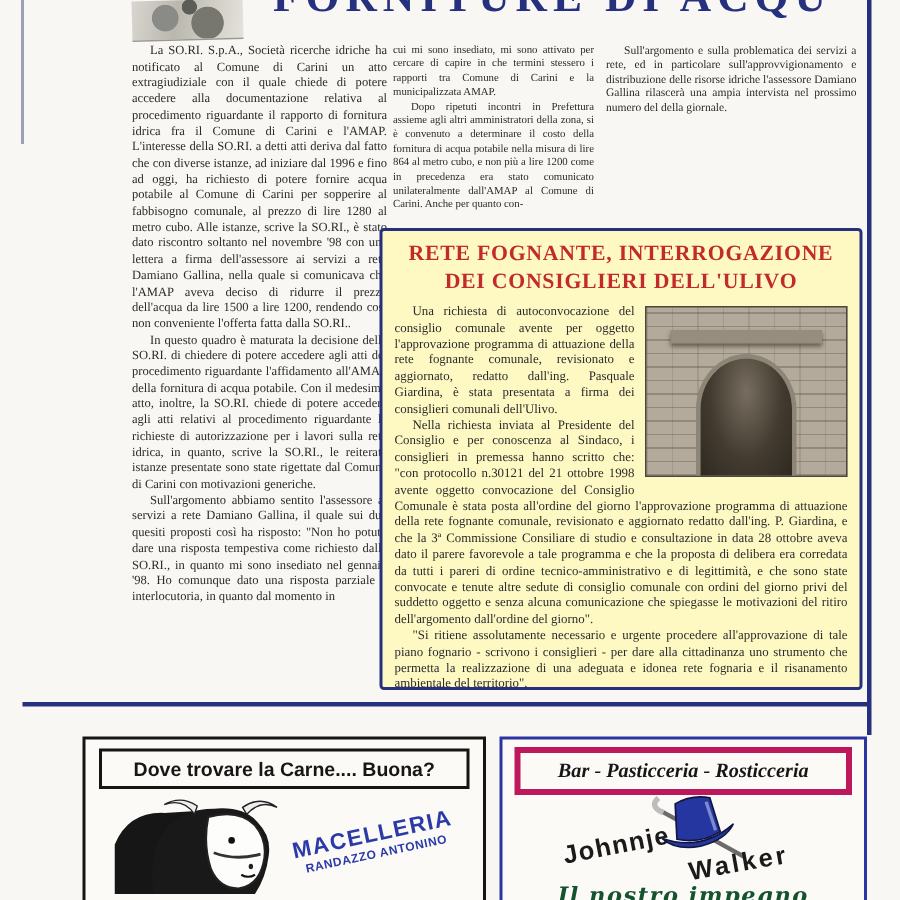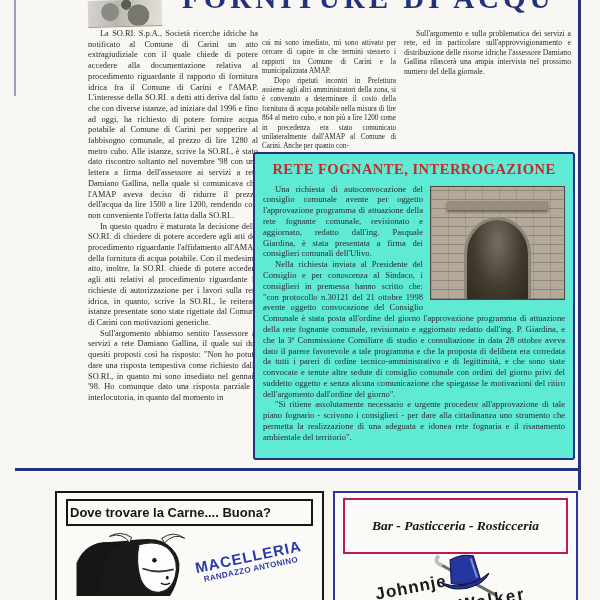--- a/index.html
+++ b/index.html
@@ -22,26 +22,26 @@
 
   
   .masthead { position:absolute; left:182px; top:-18px; color:#25307e; font-weight:bold;
     font-size:29px; letter-spacing:4px; white-space:nowrap; }
 
   
   .col { position:absolute; top:29px; text-align:justify; color:#2b2b2b; }
   .col p, .sewer-body p { margin:0; }
   p.ind { text-indent:12px; }
   .col1 { left:88px;  width:170px; height:432px; font-size:8.4px; line-height:10.7px; overflow:hidden; }
-  .col2 { left:262px; width:134px; height:123px; font-size:7.2px; line-height:9.4px;  overflow:hidden;margin-top:10px; }
+  .col2 { left:262px; width:134px; height:123px; font-size:7.2px; line-height:9.4px;  overflow:hidden; }
   .col3 { left:404px; width:167px; height:123px; font-size:7.7px; line-height:9.4px;  overflow:hidden; }
 
   
   .boxed { position:absolute; left:253px; top:152px; width:322px; height:308px; box-sizing:border-box;
-    border:2px solid #25307e; border-radius:3px; padding:5px 8px 4px 8px; background:#5eead4; overflow:hidden; }
+    border:2px solid #25307e; border-radius:3px; padding:5px 8px 4px 8px; background:#fef9c3; overflow:hidden; }
   .boxed h2 { margin:1px 0 5px; text-align:center; color:#c22b2b; font-size:14.5px;
     line-height:1.28; letter-spacing:.5px; font-weight:bold; }
   .boxed h2 span { display:block; }
   .sewer-body { font-size:8.6px; line-height:10.8px; text-align:justify; color:#2b2b2b; }
 
   
   .doorway { float:right; width:133px; height:112px; margin:2px 0 5px 7px; border:1px solid #4c463d;
     position:relative; overflow:hidden;
     background:#b3aa9b;
     background-image:
@@ -53,30 +53,30 @@
     background:radial-gradient(ellipse at 50% 28%, #776e60 0%, #433b30 55%, #2e281f 100%);
     border-radius:50% 50% 0 0 / 42% 42% 0 0; box-shadow:0 0 0 3px #8d8575; }
 
   .divider { position:absolute; left:15px; top:468px; width:563px; height:3px; background:#25307e; }
 
   
   .ad { position:absolute; top:491px; height:118px; box-sizing:border-box; background:#fbfaf7; }
   .ad-left  { left:55px;  width:269px; border:2.5px solid #151515; }
   .ad-right { left:333px; width:245px; border:2px solid #2a35a0; }
 
-  .ad-left-header { margin:6px 9px 4px; border:2.5px solid #151515; padding:4px 2px; 
+  .ad-left-header { margin:6px 9px 4px; border:2.5px solid #151515; padding:4px 2px; text-align:center;
     font-family:"Liberation Sans", sans-serif; font-weight:bold; font-size:13px; color:#161616; }
   .ad-left-content { position:relative; height:70px; }
   .bull { position:absolute; left:16px; top:0; width:150px; height:66px; }
   .macelleria { position:absolute; left:138px; top:18px; transform:rotate(-12deg); color:#2a3aa8;
     font-family:"Liberation Sans", sans-serif; font-weight:bold; text-align:center; }
   .macelleria .l1 { font-size:15px; letter-spacing:1px; }
   .macelleria .l2 { font-size:8px;  letter-spacing:.4px; }
 
-  .ad-right-header { margin:5px 8px 2px; border:2px solid #be185d; padding:18px; text-align:center;
+  .ad-right-header { margin:5px 8px 2px; border:4px solid #be185d; padding:4px; text-align:center;
     font-style:italic; font-weight:bold; font-size:13.5px; color:#161616; }
   .logo { position:relative; height:55px; }
   .johnnje { position:absolute; left:40px; top:22px; transform:rotate(-11deg);
     font-family:"Liberation Sans", sans-serif; font-weight:bold; font-size:17px; color:#1a1a1a; letter-spacing:1px; }
   .walker  { position:absolute; left:124px; top:34px; transform:rotate(-10deg);
     font-family:"Liberation Sans", sans-serif; font-weight:bold; font-size:17px; color:#1a1a1a; letter-spacing:2px; }
   .hat { position:absolute; left:96px; top:-4px; width:66px; height:54px; }
   .tagline { text-align:center; margin-top:1px; font-family:"DejaVu Serif", serif; font-style:italic;
     font-weight:bold; font-size:15px; color:#14532d; letter-spacing:1px; }
 </style>
@@ -103,20 +103,21 @@
     <p class="ind">Dopo ripetuti incontri in Prefettura assieme agli altri amministratori della zona, si è convenuto a determinare il costo della fornitura di acqua potabile nella misura di lire 864 al metro cubo, e non più a lire 1200 come in precedenza era stato comunicato unilateralmente dall'AMAP al Comune di Carini. Anche per quanto con-</p>
   </div>
 
   <div class="col col3">
     <p class="ind">Sull'argomento e sulla problematica dei servizi a rete, ed in particolare sull'approvvigionamento e distribuzione delle risorse idriche l'assessore Damiano Gallina rilascerà una ampia intervista nel prossimo numero del della giornale.</p>
   </div>
 
   <div class="boxed">
     <h2>
       <span>RETE FOGNANTE, INTERROGAZIONE</span>
+      <span>DEI CONSIGLIERI DELL'ULIVO</span>
     </h2>
     <div class="sewer-body">
       <div class="doorway">
         <div class="lintel"></div>
         <div class="arch"></div>
       </div>
       <p class="ind">Una richiesta di autoconvocazione del consiglio comunale avente per oggetto l'approvazione programma di attuazione della rete fognante comunale, revisionato e aggiornato, redatto dall'ing. Pasquale Giardina, è stata presentata a firma dei consiglieri comunali dell'Ulivo.</p>
       <p class="ind">Nella richiesta inviata al Presidente del Consiglio e per conoscenza al Sindaco, i consiglieri in premessa hanno scritto che: "con protocollo n.30121 del 21 ottobre 1998 avente oggetto convocazione del Consiglio Comunale è stata posta all'ordine del giorno l'approvazione programma di attuazione della rete fognante comunale, revisionato e aggiornato redatto dall'ing. P. Giardina, e che la 3ª Commissione Consiliare di studio e consultazione in data 28 ottobre aveva dato il parere favorevole a tale programma e che la proposta di delibera era corredata da tutti i pareri di ordine tecnico-amministrativo e di legittimità, e che sono state convocate e tenute altre sedute di consiglio comunale con ordini del giorno privi del suddetto oggetto e senza alcuna comunicazione che spiegasse le motivazioni del ritiro dell'argomento dall'ordine del giorno".</p>
       <p class="ind">"Si ritiene assolutamente necessario e urgente procedere all'approvazione di tale piano fognario - scrivono i consiglieri - per dare alla cittadinanza uno strumento che permetta la realizzazione di una adeguata e idonea rete fognaria e il risanamento ambientale del territorio".</p>
     </div>

